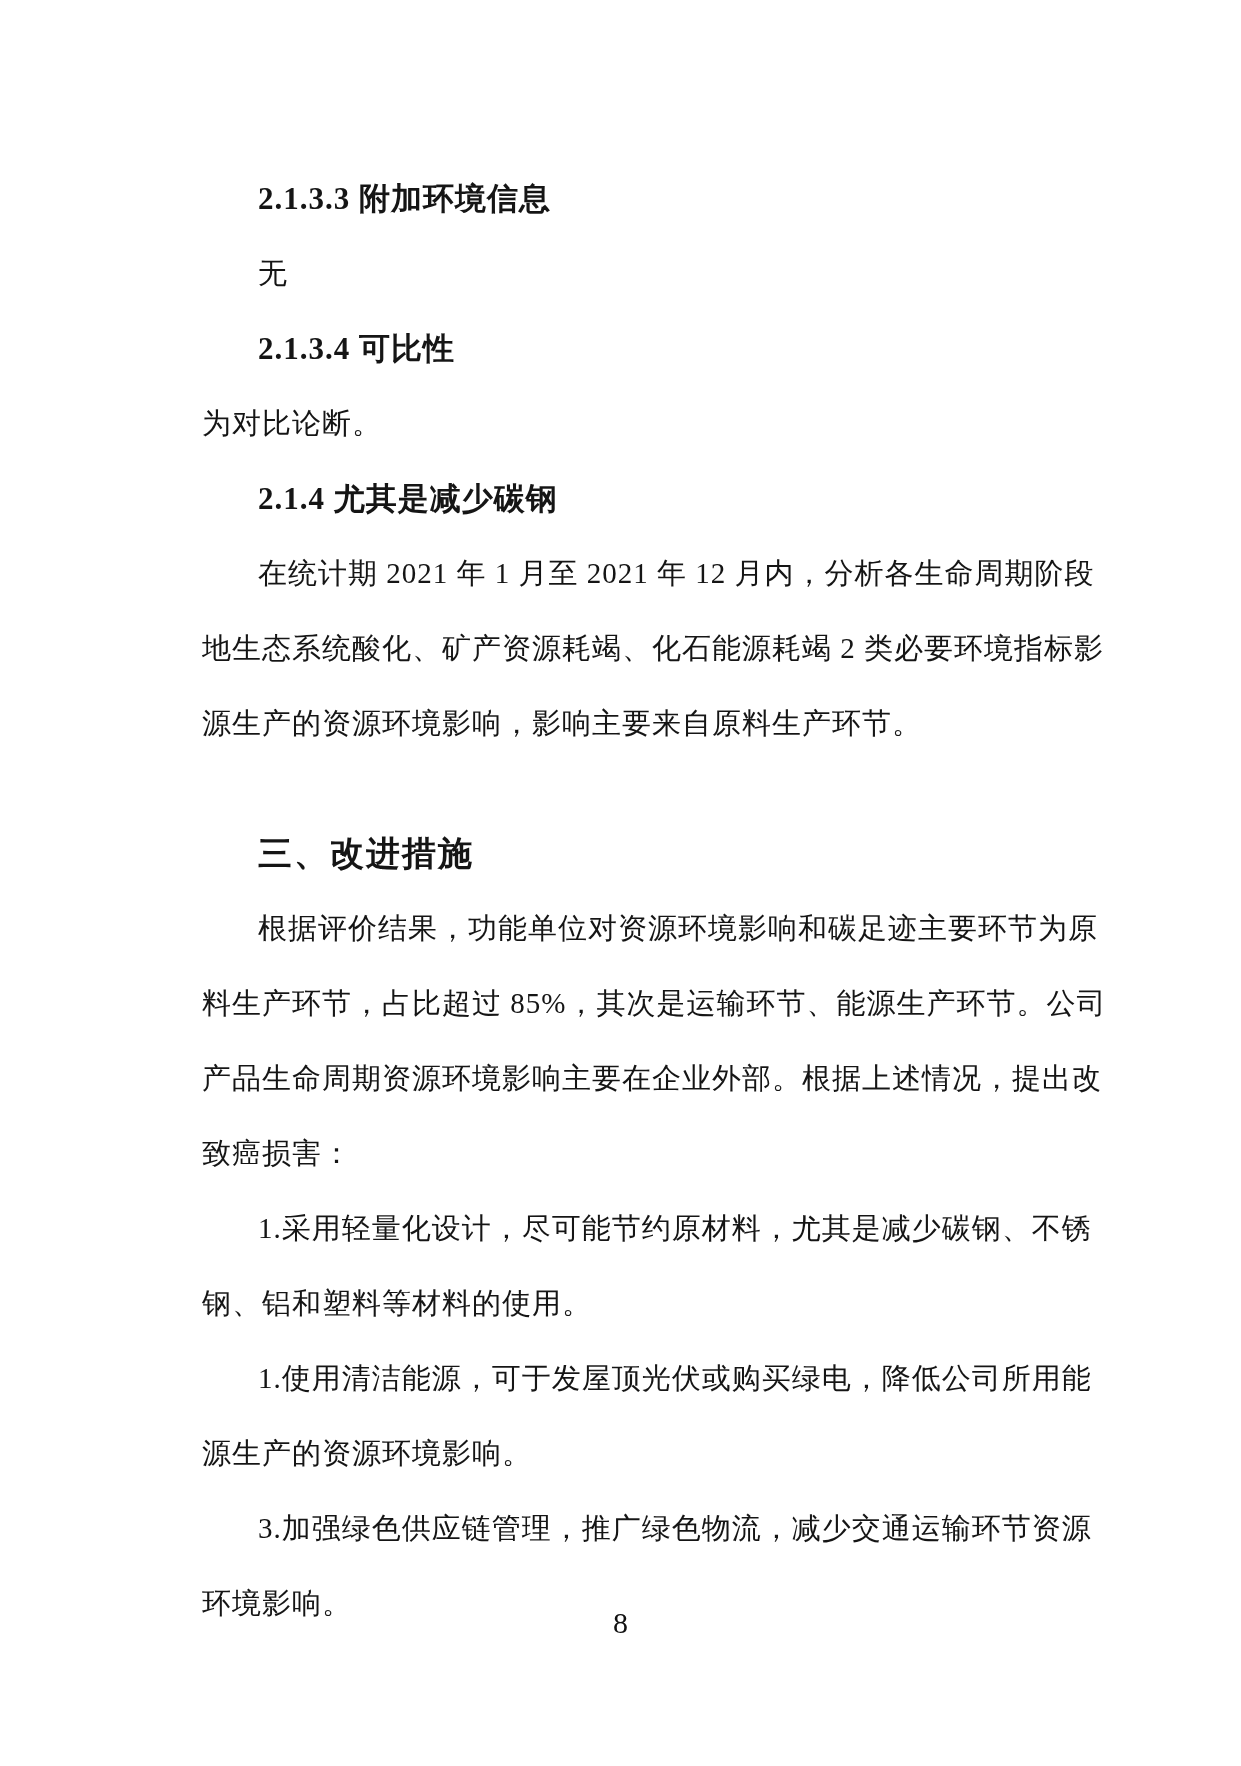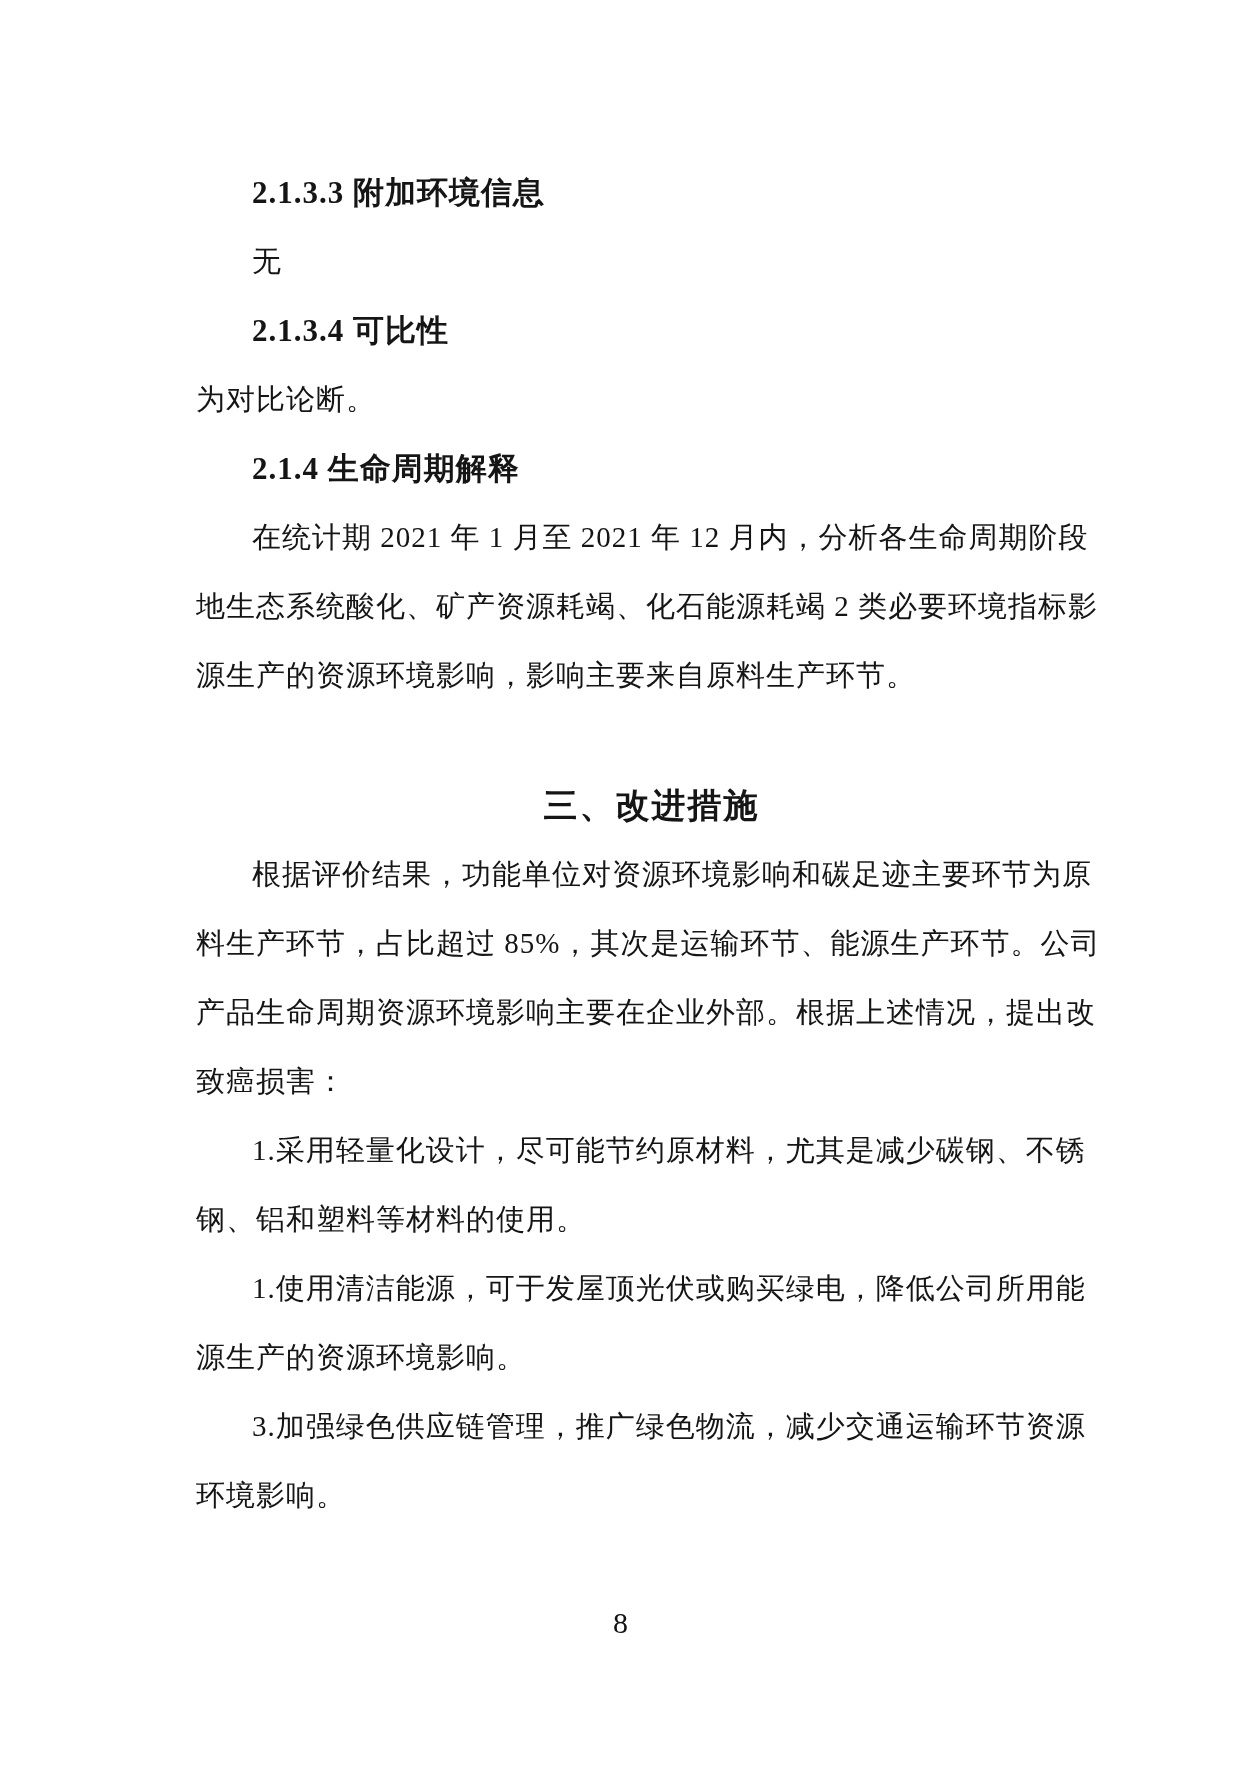--- a/index.html
+++ b/index.html
@@ -16,21 +16,21 @@
     color: #151515;
     font-family: "Liberation Serif", "DejaVu Serif", serif;
   }
   .content {
     position: absolute;
     left: 192px;
     top: 156px;
     width: 863px;
   }
   .content p {
-    margin: 4px;
+    margin: 10px;
     line-height: 65px;
     white-space: nowrap;
   }
   .body-line {
     font-size: 29px;
     letter-spacing: 1px;
     font-family: "Liberation Serif", "DejaVu Serif", serif;
   }
   .indent {
     padding-left: 56px;
@@ -42,21 +42,20 @@
     padding-left: 56px;
     font-family: "Liberation Serif", "DejaVu Serif", serif;
   }
   .h-major {
     font-size: 34px;
     font-weight: 700;
     letter-spacing: 2px;
     padding-left: 56px;
     margin-top: 65px !important;
     font-family: "Liberation Sans", "DejaVu Sans", sans-serif;
-    text-align: center;
   }
   .page-number {
     position: absolute;
     left: 0;
     top: 1598px;
     width: 1241px;
     text-align: center;
     font-size: 30px;
     line-height: 50px;
     font-family: "Liberation Serif", "DejaVu Serif", serif;
@@ -65,21 +64,21 @@
 </style>
 </head>
 <body>
 
 <div class="page">
   <div class="content">
     <p class="h-sub">2.1.3.3 附加环境信息</p>
     <p class="body-line indent">无</p>
     <p class="h-sub">2.1.3.4 可比性</p>
     <p class="body-line">为对比论断。</p>
-    <p class="h-sub">2.1.4 生命周期解释</p>
+    <p class="h-sub">2.1.4 尤其是减少碳钢</p>
     <p class="body-line indent">在统计期 2021 年 1 月至 2021 年 12 月内，分析各生命周期阶段</p>
     <p class="body-line">地生态系统酸化、矿产资源耗竭、化石能源耗竭 2 类必要环境指标影</p>
     <p class="body-line">源生产的资源环境影响，影响主要来自原料生产环节。</p>
     <p class="h-major">三、改进措施</p>
     <p class="body-line indent">根据评价结果，功能单位对资源环境影响和碳足迹主要环节为原</p>
     <p class="body-line">料生产环节，占比超过 85%，其次是运输环节、能源生产环节。公司</p>
     <p class="body-line">产品生命周期资源环境影响主要在企业外部。根据上述情况，提出改</p>
     <p class="body-line">致癌损害：</p>
     <p class="body-line indent">1.采用轻量化设计，尽可能节约原材料，尤其是减少碳钢、不锈</p>
     <p class="body-line">钢、铝和塑料等材料的使用。</p>

